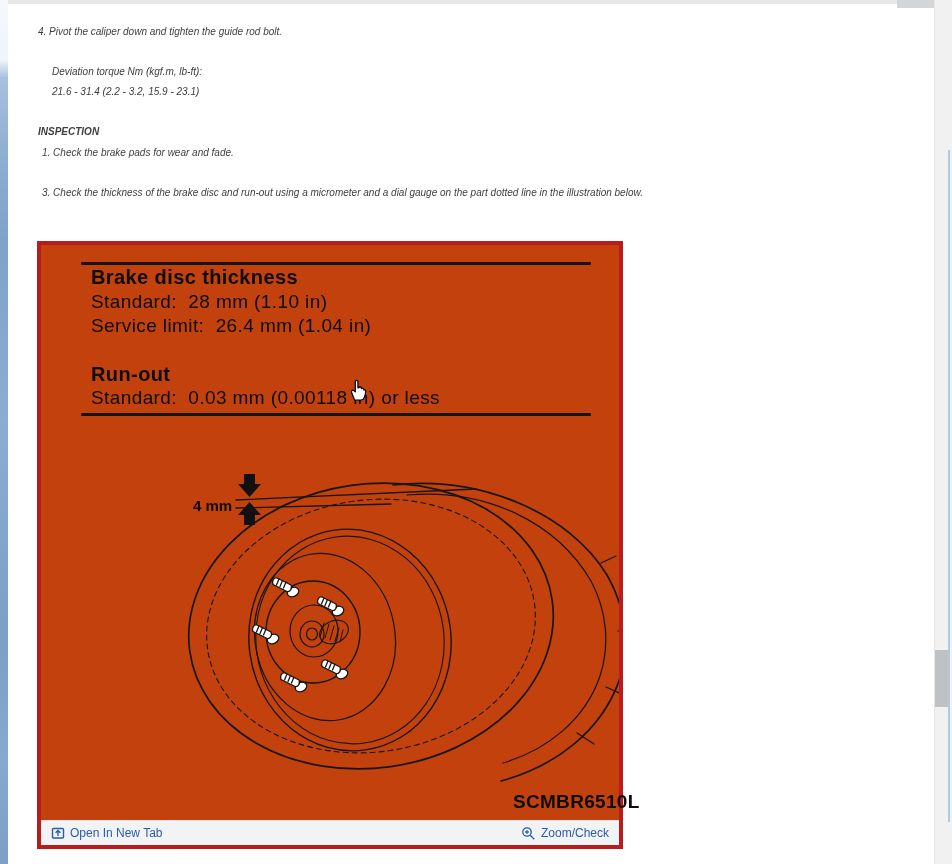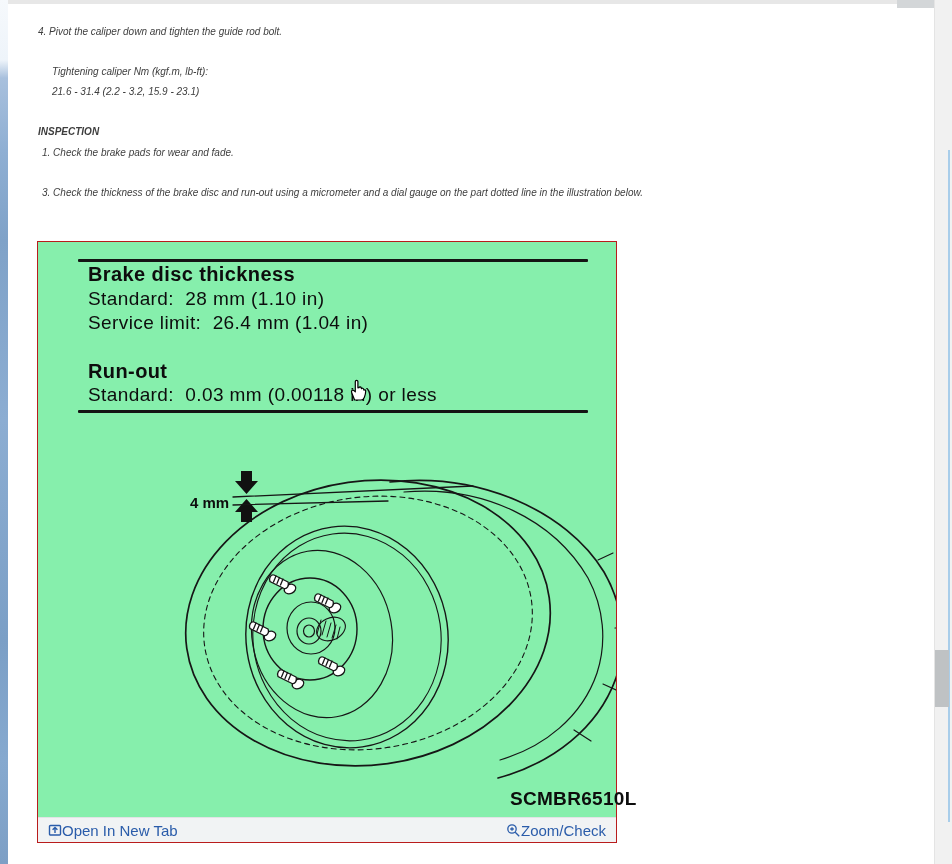--- a/index.html
+++ b/index.html
@@ -18,54 +18,54 @@
   .scrollbar{position:absolute;left:934px;top:0;width:18px;height:864px;background:#f1f1f1;border-left:1px solid #e4e4e4;}
   .scroll-thumb{position:absolute;left:0px;top:650px;width:14px;height:57px;background:#bfc2c4;}
   .scroll-blue-line{position:absolute;left:13px;top:150px;width:2px;height:672px;background:#a8cdea;}
 
   
   .txt{position:absolute;color:var(--body-text,#3e3e3e);font-size:10px;line-height:16px;white-space:nowrap;font-style:italic;}
   .bold{font-weight:bold;}
 
   
   .figure{position:absolute;left:37px;top:241px;width:578px;height:600px;
-          background:#86efac;border:1px solid #b91c1c;text-align:center;}
+          background:#c2410c;border:4px solid #b91c1c;text-align:center;}
   .rule{position:absolute;left:40px;width:510px;height:3px;background:#141414;border-radius:1px;}
   .rule.top{top:17px;}
   .rule.bottom{top:168px;}
   .spec-line{position:absolute;left:50px;color:var(--ink,#0d0d0d);font-size:19px;
     letter-spacing:.4px;white-space:pre;font-weight:500;}
   .spec-line.bold{font-weight:700;font-size:20px;}
 
   .diagram{position:absolute;left:0px;top:188px;width:578px;height:386px;}
   .label-5mm{position:absolute;left:152px;top:252px;font-size:15px;font-weight:bold;
     color:#0d0d0d;white-space:nowrap;}
   .img-code{position:absolute;left:472px;top:546px;font-size:19px;font-weight:bold;
     color:#0d0d0d;letter-spacing:.3px;}
 
   .fig-footer{position:absolute;left:0;bottom:0;width:578px;height:25px;
     background:#f1f3f4;border-top:1px solid #e1e3e5;display:flex;align-items:center;
     justify-content:space-between;padding:0 10px;box-sizing:border-box;}
-  .fig-link{display:flex;align-items:center;color:var(--link-blue,#2a5caa);
-    font-size:15px;cursor:pointer;text-decoration:none;white-space:nowrap;}
+  .fig-link{display:flex;align-items:center;gap:5px;color:var(--link-blue,#2a5caa);
+    font-size:12px;cursor:pointer;text-decoration:none;white-space:nowrap;}
   .fig-link svg{display:block;}
 
   .cursor{position:absolute;left:346px;top:377px;width:24px;height:25px;pointer-events:none;}
 </style>
 </head>
 <body>
 
 <div class="page">
 
   <div class="left-strip"></div>
   <div class="top-strip"></div>
   <div class="top-corner"></div>
 
   <div class="txt" style="left:38px;top:24px;">4. Pivot the caliper down and tighten the guide rod bolt.</div>
-  <div class="txt" style="left:52px;top:64px;">Tightening caliper Nm (kgf.m, lb-ft):</div>
+  <div class="txt" style="left:52px;top:64px;">Deviation torque Nm (kgf.m, lb-ft):</div>
   <div class="txt" style="left:52px;top:84px;">21.6 - 31.4 (2.2 - 3.2, 15.9 - 23.1)</div>
   <div class="txt bold" style="left:38px;top:124px;">INSPECTION</div>
   <div class="txt" style="left:42px;top:145px;">1. Check the brake pads for wear and fade.</div>
   <div class="txt" style="left:42px;top:185px;">3. Check the thickness of the brake disc and run-out using a micrometer and a dial gauge on the part dotted line in the illustration below.</div>
 
   <div class="figure">
     <div class="rule top"></div>
 
     <div class="spec-line bold" style="top:21px;">Brake disc thickness</div>
     <div class="spec-line" style="top:46px;">Standard:  28 mm (1.10 in)</div>

